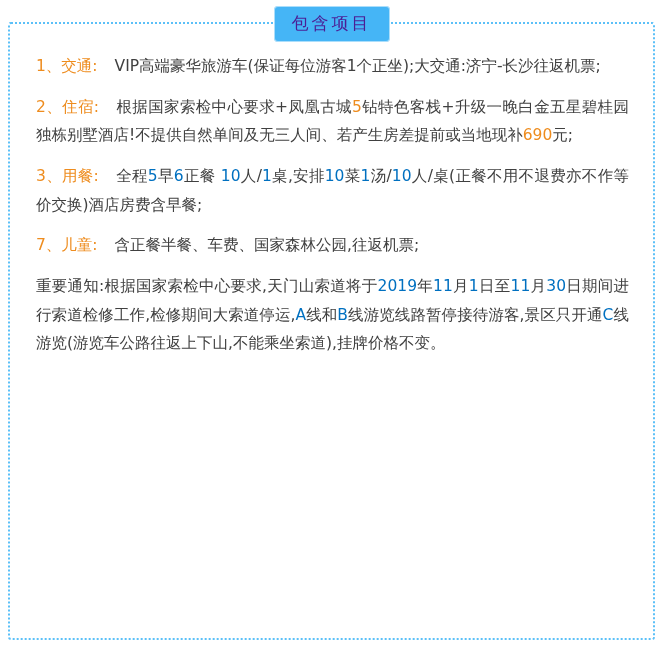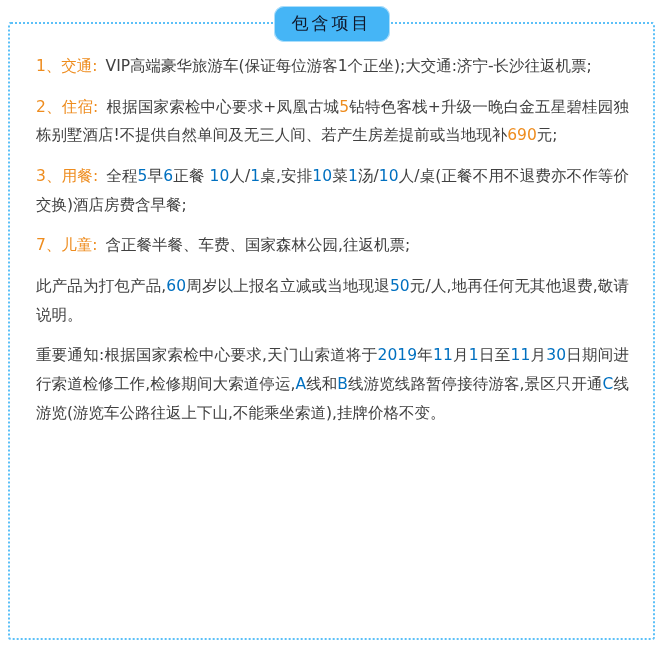--- a/index.html
+++ b/index.html
@@ -15,51 +15,50 @@
     box-sizing:border-box;
     border:2px dotted var(--border-blue,#5bc0f8);
     border-radius:3px;
     padding:28px 24px 8px 26px;
     background:#ffffff;
   }
   .badge{
     position:absolute;
     top:-18px;left:50%;transform:translateX(-50%);
     background:var(--badge-blue,#45b5f6);
-    color:#0f172a;
+    color:#4c1d95;
     font-size:17px;
     line-height:1;
     padding:9px 18px 10px;
-    border-radius:10px;
+    border-radius:4px;
     letter-spacing:3px;
     white-space:nowrap;
     box-shadow:inset 0 0 0 1px rgba(255,255,255,.55);
   }
   .content{height:100%;overflow:hidden;}
   .para{
     margin:0 0 12px 0;
     font-size:15.5px;
     line-height:1.85;
     color:var(--text-color,#404040);
     text-align:justify;
     word-break:break-all;
   }
-  .label{color:var(--accent-orange,#ee8c1e);margin-right:8px;}
+  .label{color:var(--accent-orange,#ee8c1e);margin-right:17px;}
   .seg{color:inherit;}
   .seg.orange{color:var(--accent-orange,#ee8c1e);}
   .seg.blue{color:var(--accent-blue,#0070c0);}
 </style>
 </head>
 <body>
 
 <div class="frame">
   <div class="badge">
     <span>包含项目</span>
   </div>
   <div class="content" id="paragraphs">
       <p class="para"><span class="label">1、交通:</span><span class="seg">VIP高端豪华旅游车(保证每位游客1个正坐);大交通:济宁-长沙往返机票;</span></p>
       <p class="para"><span class="label">2、住宿:</span><span class="seg">根据国家索检中心要求+凤凰古城</span><span class="seg orange">5</span><span class="seg">钻特色客栈+升级一晚白金五星碧桂园独栋别墅酒店!不提供自然单间及无三人间、若产生房差提前或当地现补</span><span class="seg orange">690</span><span class="seg">元;</span></p>
       <p class="para"><span class="label">3、用餐:</span><span class="seg">全程</span><span class="seg blue">5</span><span class="seg">早</span><span class="seg blue">6</span><span class="seg">正餐 </span><span class="seg blue">10</span><span class="seg">人/</span><span class="seg blue">1</span><span class="seg">桌,安排</span><span class="seg blue">10</span><span class="seg">菜</span><span class="seg blue">1</span><span class="seg">汤/</span><span class="seg blue">10</span><span class="seg">人/桌(正餐不用不退费亦不作等价交换)酒店房费含早餐;</span></p>
       <p class="para"><span class="label">7、儿童:</span><span class="seg">含正餐半餐、车费、国家森林公园,往返机票;</span></p>
-      <p class="para"><span class="seg">此产品为打包产品,</span><span class="seg blue">60</span><span class="seg">周岁以上报名立减或当地现退</span><span class="seg blue">50</span><span class="seg">元/人,地再任何无其他退费,敬请说明。</span></p>
       <p class="para"><span class="seg">重要通知:根据国家索检中心要求,天门山索道将于</span><span class="seg blue">2019</span><span class="seg">年</span><span class="seg blue">11</span><span class="seg">月</span><span class="seg blue">1</span><span class="seg">日至</span><span class="seg blue">11</span><span class="seg">月</span><span class="seg blue">30</span><span class="seg">日期间进行索道检修工作,检修期间大索道停运,</span><span class="seg blue">A</span><span class="seg">线和</span><span class="seg blue">B</span><span class="seg">线游览线路暂停接待游客,景区只开通</span><span class="seg blue">C</span><span class="seg">线游览(游览车公路往返上下山,不能乘坐索道),挂牌价格不变。</span></p>
     </div>
 </div>
 
 </body></html>

